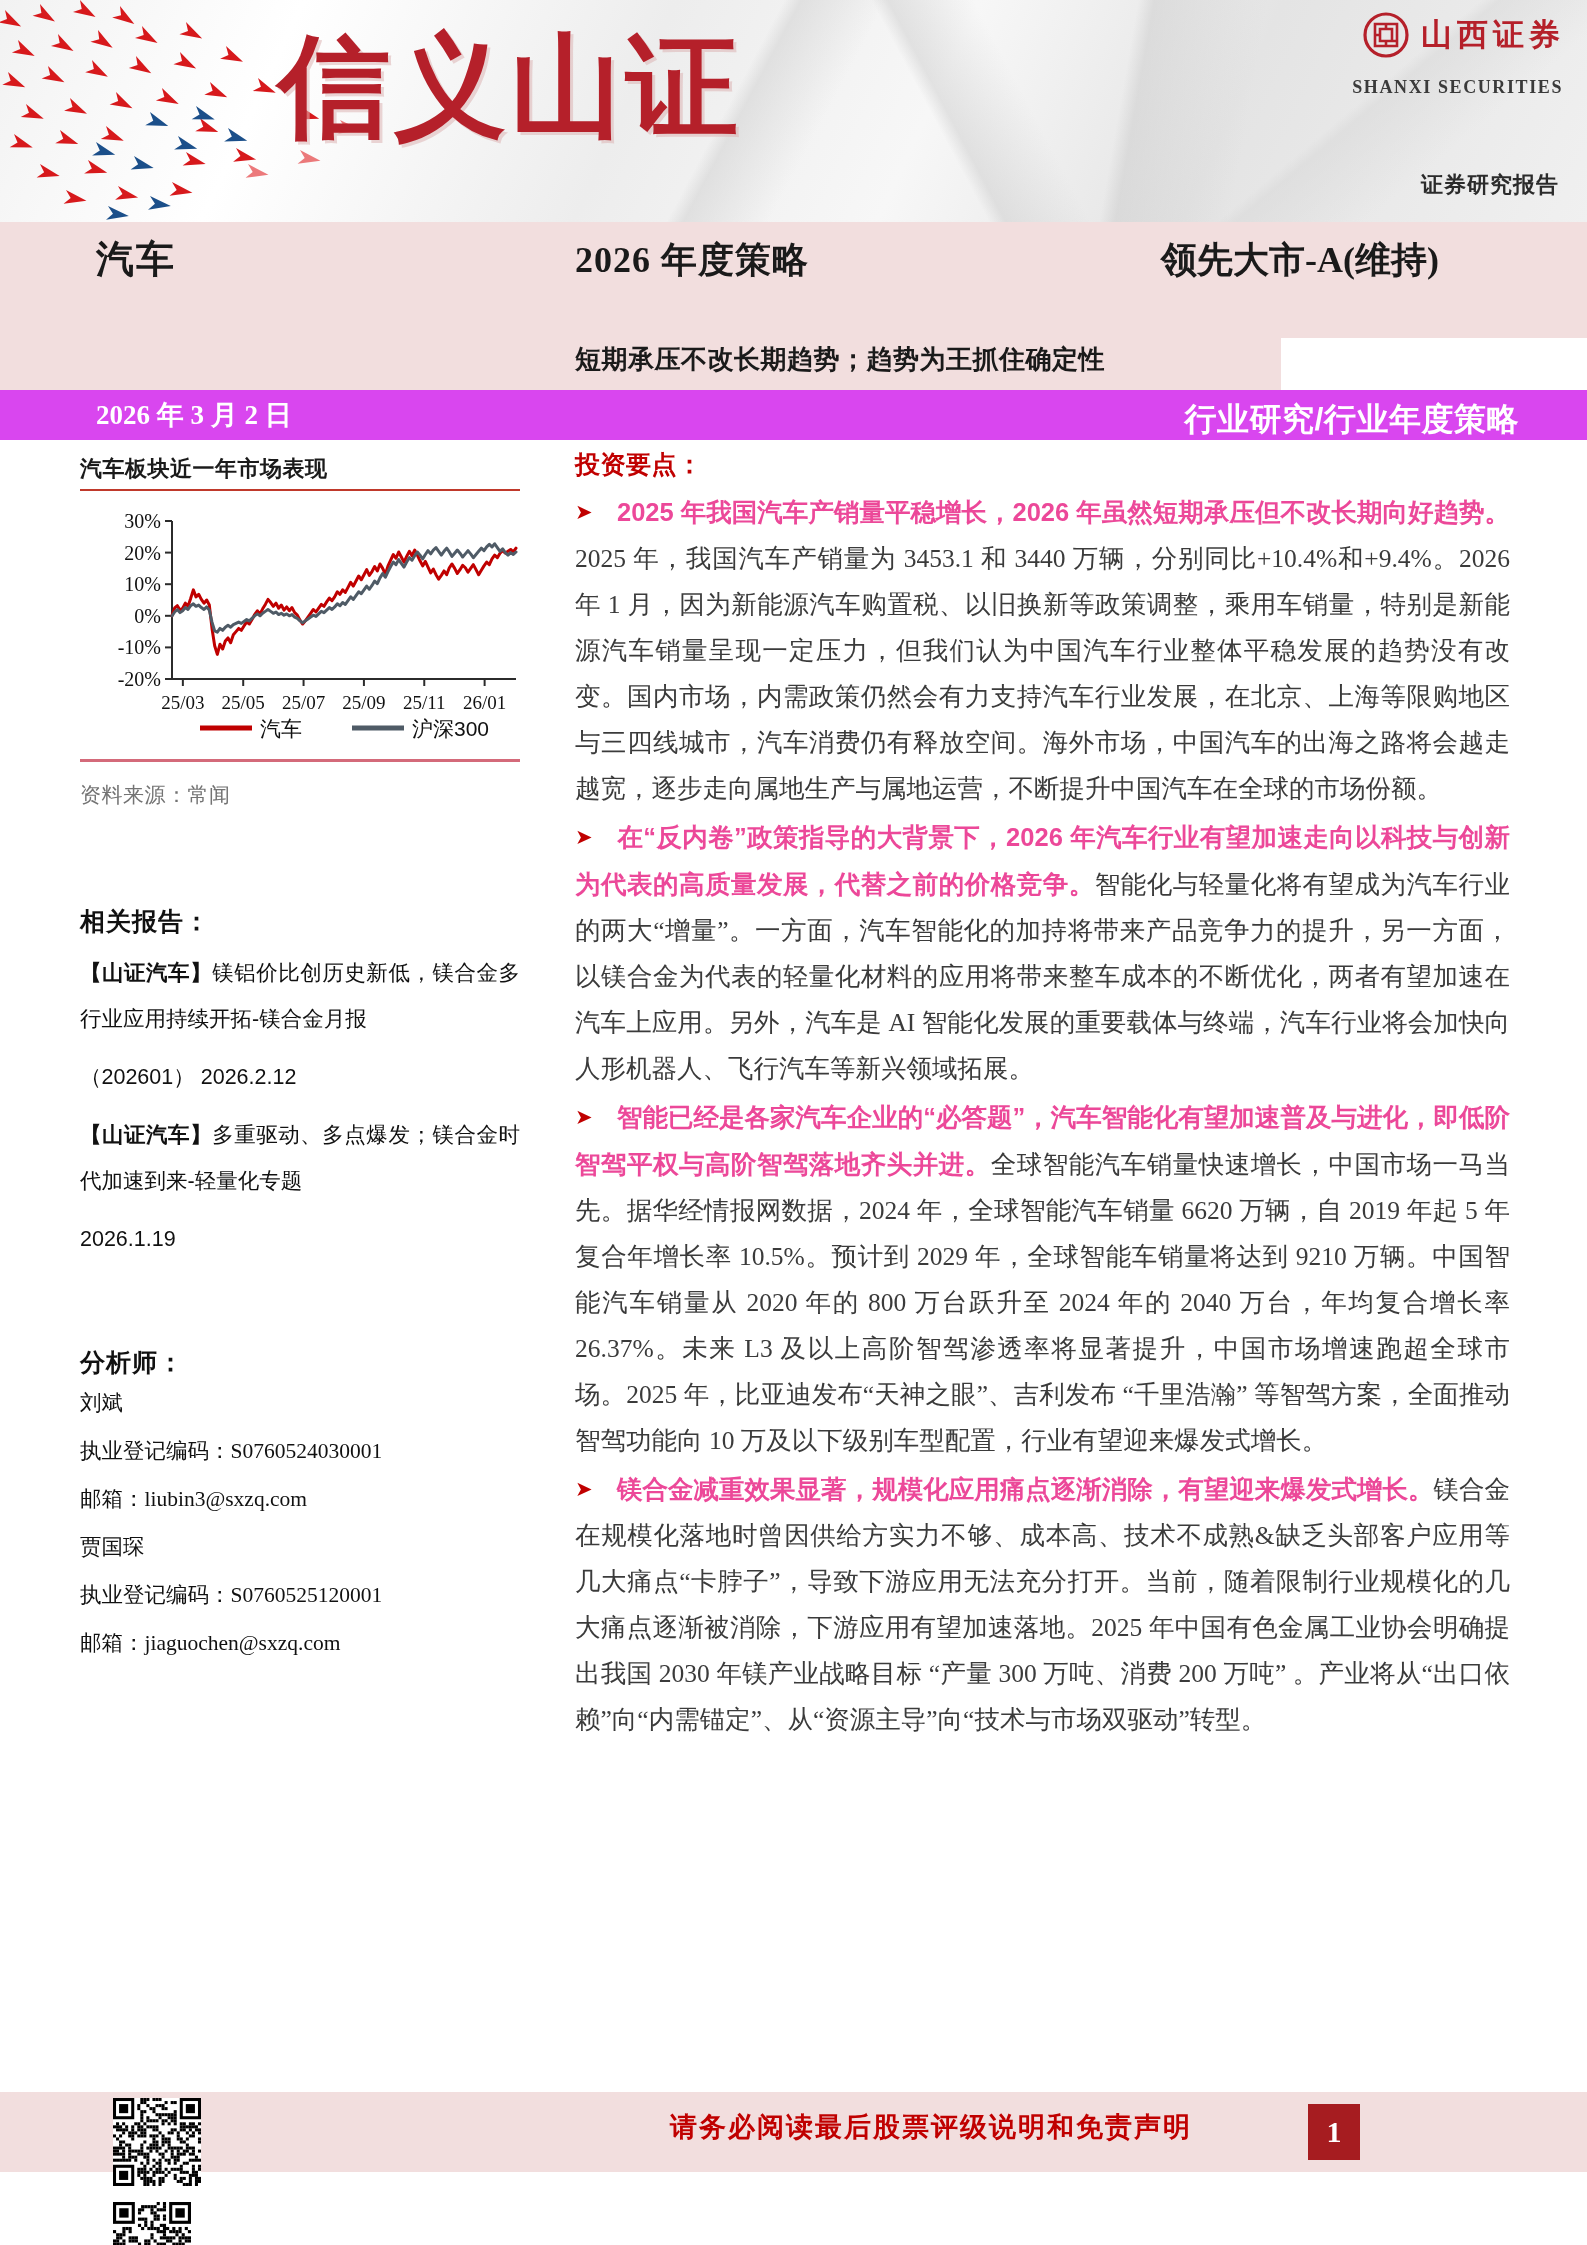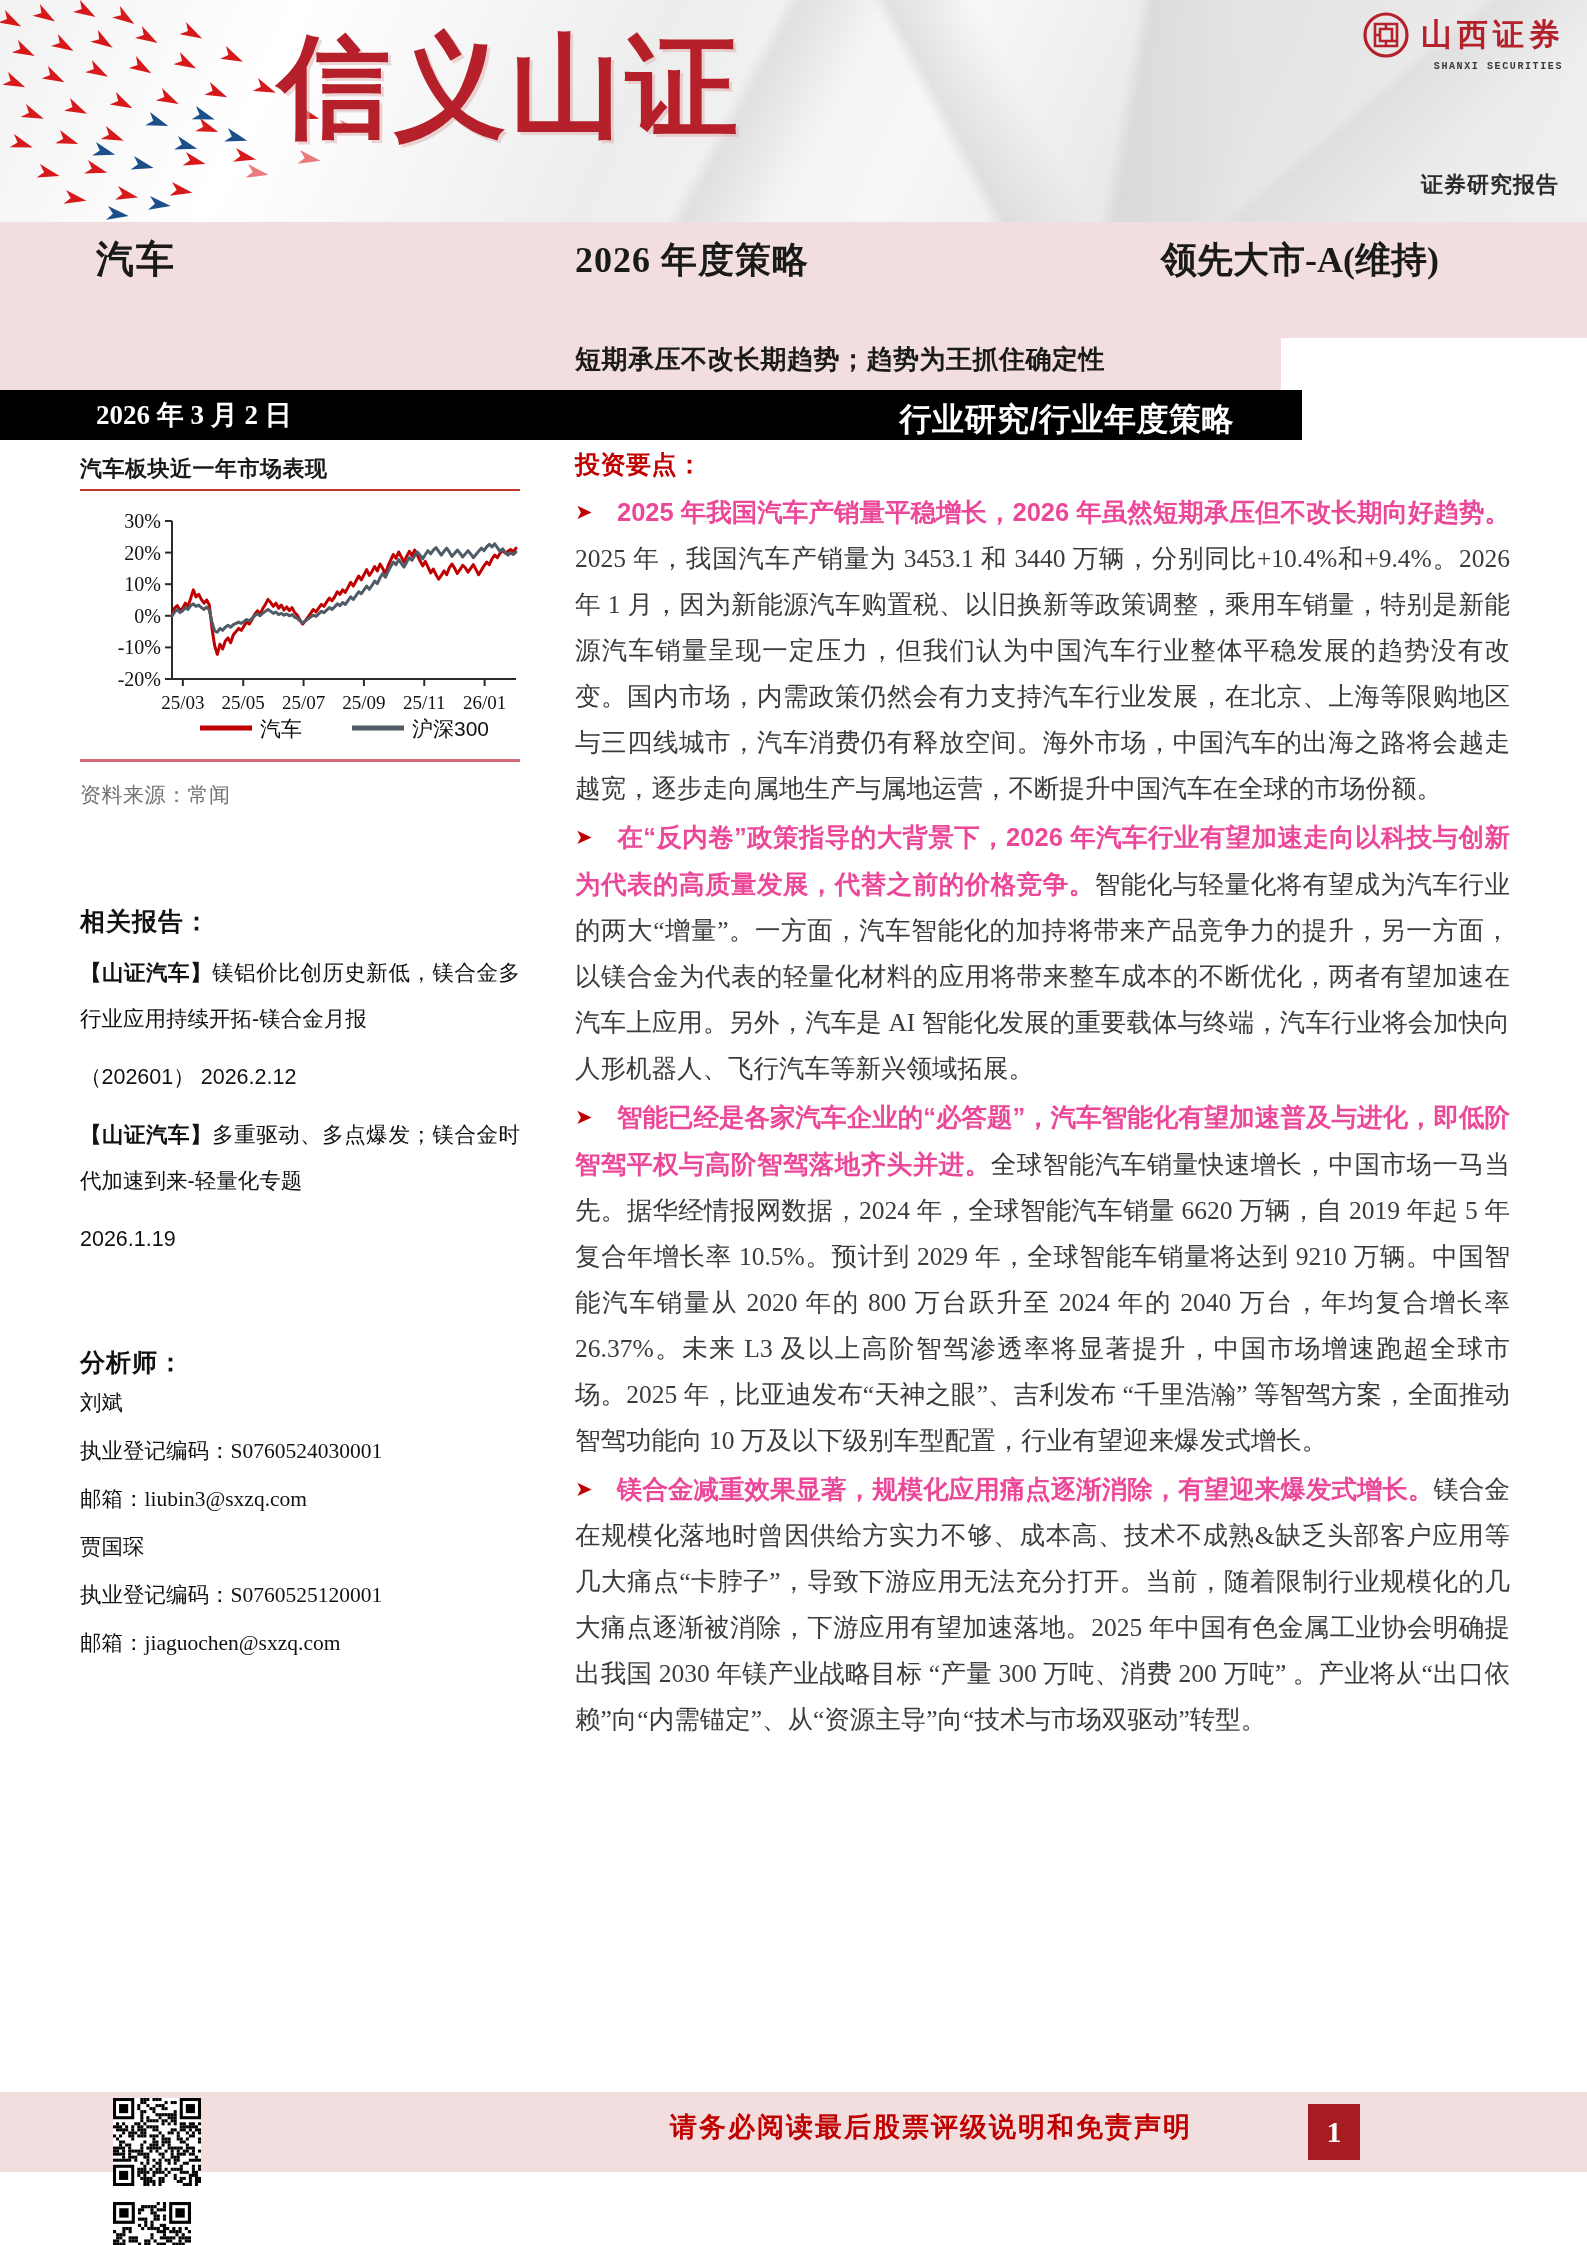--- a/index.html
+++ b/index.html
@@ -52,23 +52,23 @@
     position: absolute; right: 22px; top: 12px;
     display: flex; flex-direction: column; align-items: flex-end;
   }
   .logo-row { display: flex; align-items: center; gap: 12px; }
   .logo-mark { width: 46px; height: 46px; }
   .logo-cn {
     font-family: "Liberation Sans", sans-serif;
     font-size: 31px; font-weight: bold; color: #b5202a; letter-spacing: 5px;
   }
   .logo-en {
-    font-family: Liberation Mono, monospace;
-    font-size: 10px; font-weight: bold; color: #3a3a3a;
-    letter-spacing: 1.6px; margin-top: 3px; margin-right: 2px;
+    font-family: Liberation Serif, serif;
+    font-size: 18px; font-weight: bold; color: #3a3a3a;
+    letter-spacing: 1.6px; margin-top: 19px; margin-right: 2px;
   }
   .report-kind {
     position: absolute; right: 28px; top: 170px;
     font-family: "Liberation Sans", sans-serif;
     font-size: 22px; font-weight: bold; color: #2b2b2b; letter-spacing: 1px;
   }
 
   
   .titlebar {
     position: relative;
@@ -97,22 +97,22 @@
   }
   .subtitle-row .sub {
     position: absolute; left: 575px; top: 4px;
     font-family: "Liberation Sans", sans-serif;
     font-size: 26px; font-weight: bold; color: #1a1a1a; letter-spacing: .5px;
   }
 
   
   .datebar {
     position: relative;
-    width: 1302px; height: 50px;
-    background: #000000;
+    width: 1587px; height: 50px;
+    background: #d946ef;
   }
   .datebar .date {
     position: absolute; left: 96px; top: 7px;
     font-family: "Liberation Serif", serif;
     font-size: 27px; font-weight: bold; color: #ffffff;
   }
   .datebar .crumb {
     position: absolute; right: 68px; top: 8px;
     font-family: "Liberation Sans", sans-serif;
     font-size: 32px; font-weight: bold; color: #ffffff; letter-spacing: .5px;

